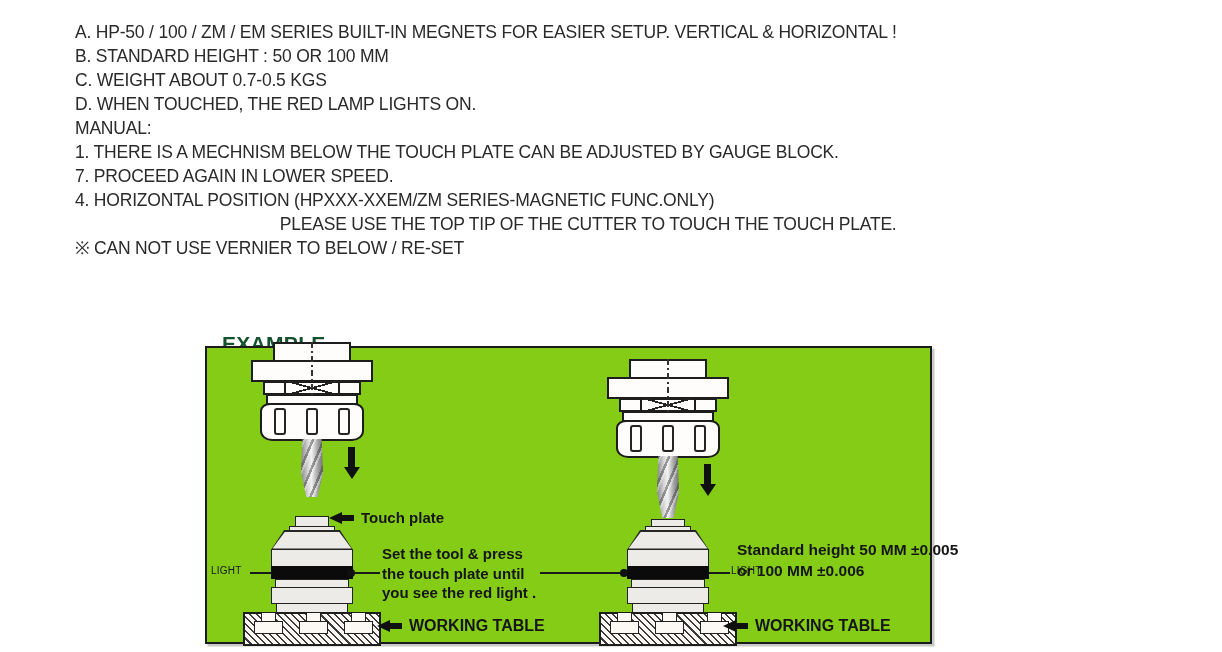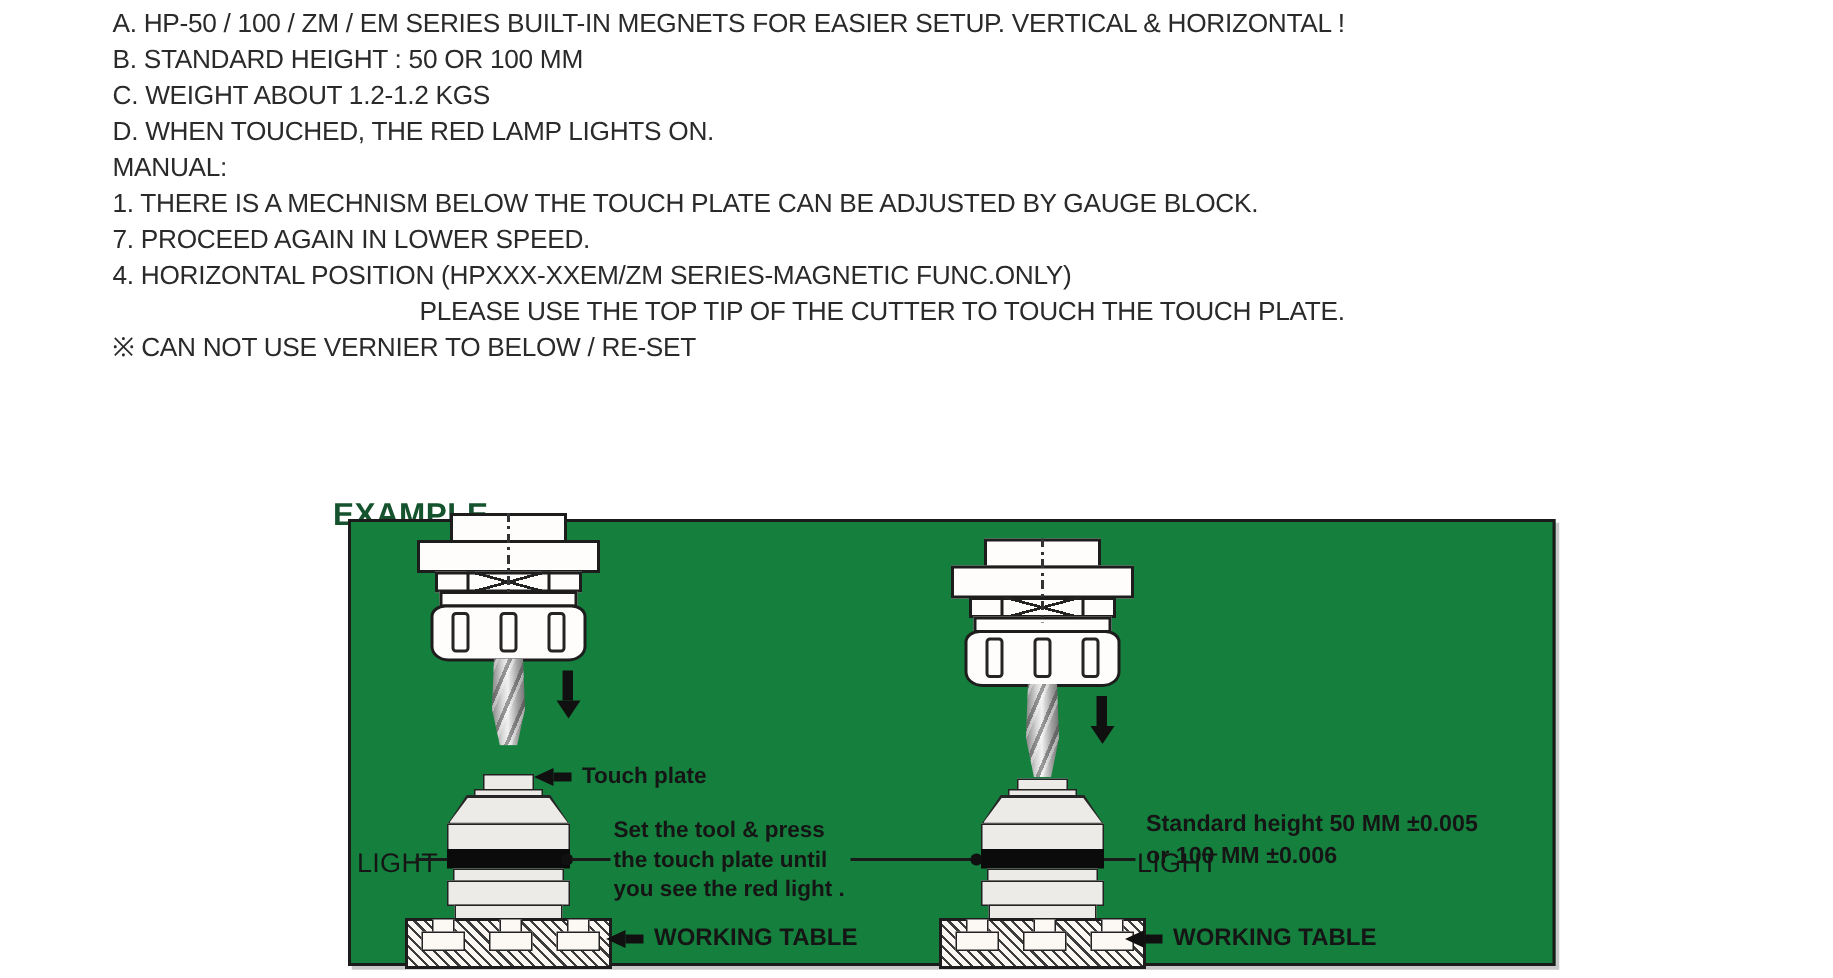--- a/index.html
+++ b/index.html
@@ -1,30 +1,30 @@
 <!DOCTYPE html>
 <html><head>
 <meta charset="utf-8">
 <style>
   * { margin:0; padding:0; box-sizing:border-box; }
   html,body { width:1222px; height:652px; background:#ffffff; overflow:hidden;
               font-family:"Liberation Sans", sans-serif; }
 
   
-  .doc-text { position:absolute; left:75px; top:3px; color:#2b2a2a;
+  .doc-text { position:absolute; left:75px; top:20px; color:#2b2a2a;
               font-size:17.5px; line-height:24px; letter-spacing:-0.2px; white-space:nowrap; }
   .doc-text .tline { height:24px; }
   .doc-text .indent { padding-left:17px;text-align:right; }
 
   .example-title { position:absolute; left:222px; top:332px; color:#14532d;
                    font-size:21px; font-weight:bold; letter-spacing:0.3px; }
 
   
-  .diagram { position:absolute; left:232px; top:346px; width:805px; height:298px;
-             background:#15803d; border:2.5px solid #1b1b1b;
+  .diagram { position:absolute; left:205px; top:346px; width:727px; height:298px;
+             background:#84cc16; border:2.5px solid #1b1b1b;
              box-shadow:2.5px 2.5px 0 #c9c9c9; }
   .diagram, .diagram * { color:#151515; }
 
   
   .assembly { position:absolute; inset:0; pointer-events:none; }
   .assembly .part { position:absolute; background:#fffdfb; border:2px solid #1d1d1d; }
   .shaft  { left:calc(var(--cx) - 39px); top:calc(var(--dy) - 6px); width:78px; height:20px; }
   .head   { left:calc(var(--cx) - 61px); top:calc(var(--dy) + 12px); width:122px; height:22px; }
   .cline  { position:absolute; left:calc(var(--cx) - 1px); top:calc(var(--dy) - 6px);
             width:1.5px; height:56px; z-index:3;
@@ -86,42 +86,42 @@
   .bold-label { font-weight:bold; }
   .lbl-row { position:absolute; display:flex; align-items:center; gap:7px; white-space:nowrap; }
   .arrow-left { display:flex; align-items:center; }
   .arrow-left .tri { width:0; height:0; border-top:6.5px solid transparent;
                      border-bottom:6.5px solid transparent; border-right:13px solid #101010; }
   .arrow-left .shaft { width:12px; height:6px; background:#101010; }
   .touch-plate-row { left:122px; top:161px; font-size:15px; }
   .wt-row { font-size:16px; }
   .wt-left  { left:170px; top:269px; }
   .wt-right { left:516px; top:269px; }
-  .light-lbl { position:absolute; top:217px; font-size:18px; letter-spacing:0.2px; }
+  .light-lbl { position:absolute; top:217px; font-size:10px; letter-spacing:0.2px; }
   .light-lbl.ll { left:4px; }
   .light-lbl.lr { left:524px; }
   .cline-h { position:absolute; height:2px; background:#1a1a1a; top:224px; }
   .light-line-l { left:43px;  width:21px; }
   .light-line-r { left:502px; width:21px; }
   .conn-l { left:147px; width:26px; }
   .conn-r { left:333px; width:84px; }
   .conn-dot { position:absolute; top:221px; width:7.5px; height:7.5px; border-radius:50%; background:#101010; }
   .dot-l { left:140px; } .dot-r { left:413px; }
   .instr { position:absolute; left:175px; top:196px; font-weight:bold; font-size:15px;
            line-height:19.5px; white-space:nowrap; }
   .std   { position:absolute; left:530px; top:192px; width:255px; 
            font-weight:bold; font-size:15.5px; line-height:20.5px; white-space:nowrap; }
 </style>
 </head>
 <body>
 
 <div class="doc-text">
   <div class="tline">A. HP-50 / 100 / ZM / EM SERIES BUILT-IN MEGNETS FOR EASIER SETUP. VERTICAL &amp; HORIZONTAL !</div>
   <div class="tline">B. STANDARD HEIGHT : 50 OR 100 MM</div>
-  <div class="tline">C. WEIGHT ABOUT 1.2-1.2 KGS</div>
+  <div class="tline">C. WEIGHT ABOUT 0.7-0.5 KGS</div>
   <div class="tline">D. WHEN TOUCHED, THE RED LAMP LIGHTS ON.</div>
   <div class="tline">MANUAL:</div>
   <div class="tline">1. THERE IS A MECHNISM BELOW THE TOUCH PLATE CAN BE ADJUSTED BY GAUGE BLOCK.</div>
   <div class="tline">7. PROCEED AGAIN IN LOWER SPEED.</div>
   <div class="tline">4. HORIZONTAL POSITION (HPXXX-XXEM/ZM SERIES-MAGNETIC FUNC.ONLY)</div>
   <div class="tline indent">PLEASE USE THE TOP TIP OF THE CUTTER TO TOUCH THE TOUCH PLATE.</div>
   <div class="tline">※ CAN NOT USE VERNIER TO BELOW / RE-SET</div>
 </div>
 
 <div class="example-title">EXAMPLE</div>

